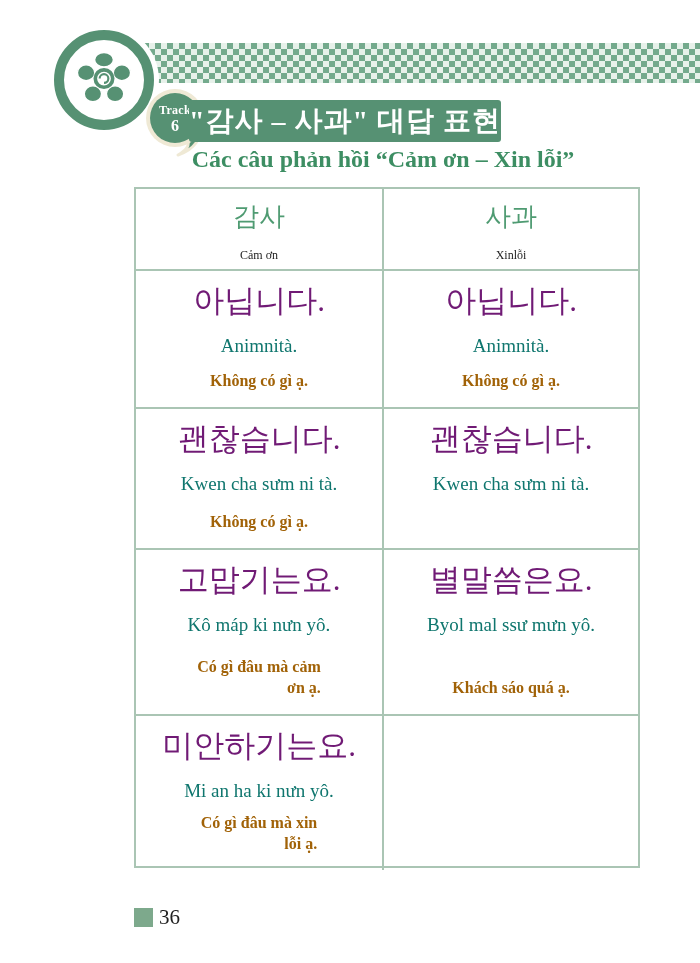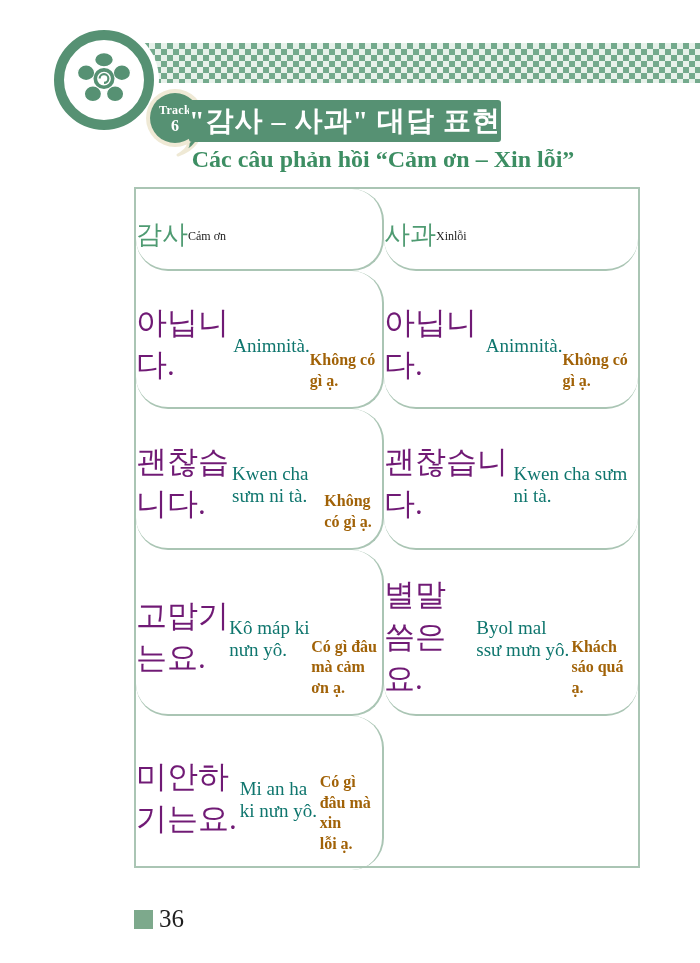--- a/index.html
+++ b/index.html
@@ -43,39 +43,38 @@
 
   
   .phrase-table {
     position:absolute; left:95px; top:187px; width:506px; height:681px;
     display:grid; grid-template-columns:248px 1fr;
     grid-template-rows:82px 138px 141px 166px 154px;
     border:2px solid #aac5b4; background:#ffffff;
   }
   .cell {
     border-right:2px solid #aac5b4; border-bottom:2px solid #aac5b4;
-    display:flex; flex-direction:row; align-items:center; text-align:left;
+    display:flex; flex-direction:column; align-items:center; text-align:right;
     overflow:hidden;
-    border-radius:32px;
   }
   .cell:nth-child(even) { border-right:none; }
   .cell:nth-last-child(-n+2) { border-bottom:none; }
   .kr-h { color:#4f9b72; font-size:26px; margin-top:10px; font-weight:500; }
   .vn-h { color:#222222; font-size:12px; margin-top:14px; }
   .kr   { color:#701a75; font-size:31px; margin-top:9px; font-weight:500; }
   .pron { color:#0f766e; font-size:19px; margin-top:13px; }
   .vn   {
     color:#a16207; font-size:16px; font-weight:bold;
     margin-top:auto; margin-bottom:15px; line-height:1.3; white-space:pre-line;
   }
 
   
   .page-num-wrap { position:absolute; left:95px; top:905px; display:flex; align-items:center; }
   .page-num-square { width:19px; height:19px; background:#7da98c; }
-  .page-num { color:#1f1f1f; font-size:25px; margin-left:6px; }
+  .page-num { color:#1f1f1f; font-size:21px; margin-left:6px; }
 </style>
 </head>
 <body>
 
 <div class="page">
 
   <div class="checker-strip"></div>
 
   <div class="logo-circle">
     <svg width="58" height="58" viewBox="0 0 80 80">

